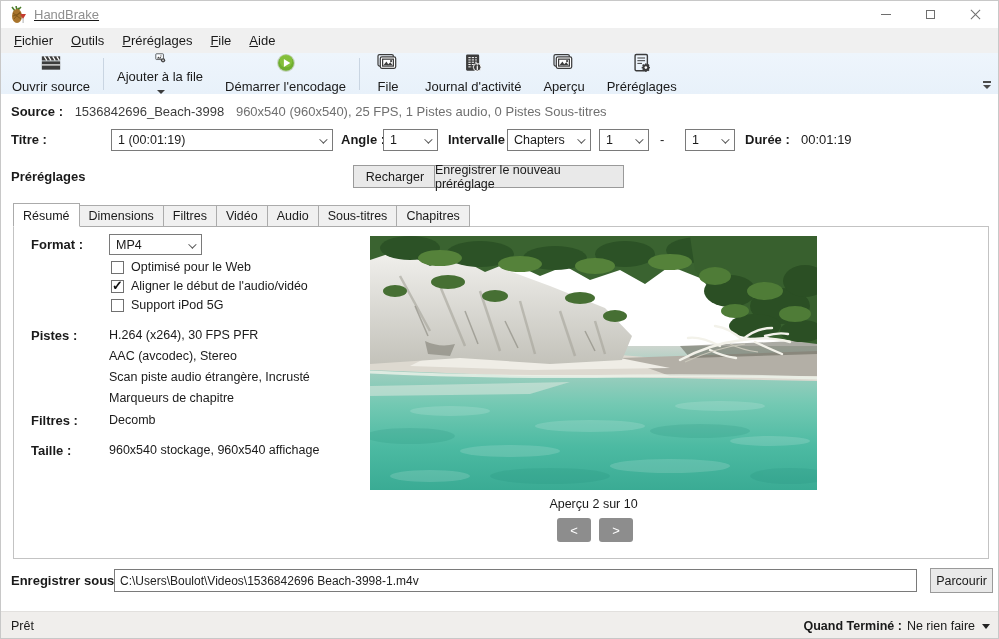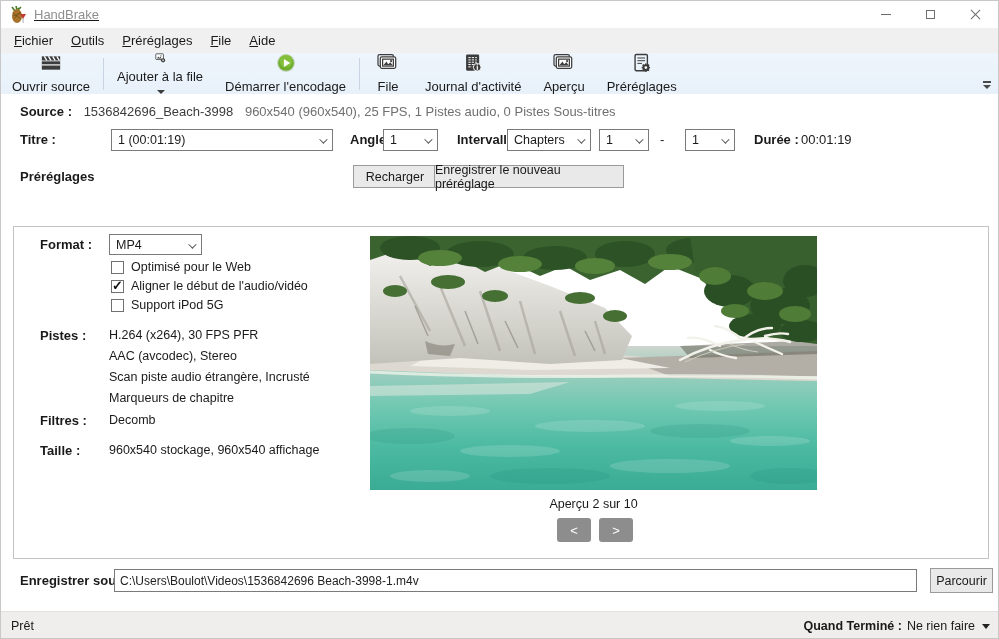--- a/index.html
+++ b/index.html
@@ -27,21 +27,21 @@
   
   .toolbar { position:absolute; top:52px; left:0; right:0; height:41px; background:linear-gradient(#eef5fc,#e8f1fa); display:flex; align-items:center; }
   .tb-btn { height:41px; display:flex; align-items:center; gap:6px; padding:0 11px;flex-direction:column; }
   .tb-sep { width:1px; height:32px; background:#c9d5e2; margin:0 2px; }
   .tb-caret { width:0; height:0; border-left:4px solid transparent; border-right:4px solid transparent; border-top:4px solid #3c3c3c; margin-left:2px; }
   .tb-overflow { position:absolute; right:5px; bottom:3px; width:12px; height:10px; }
   .tb-overflow .bar { width:8px; height:1.5px; background:#4a4a4a; margin:0 auto; }
   .tb-overflow .tri { width:0; height:0; margin:2px auto 0; border-left:4px solid transparent; border-right:4px solid transparent; border-top:4px solid #4a4a4a; }
 
   
-  .lbl { font-weight:bold;margin-left:9px; }
+  .lbl { font-weight:bold; }
   .abs { position:absolute; }
 
   .sel { position:absolute; height:22px; background:#fff; border:1px solid #7a7a7a; display:flex; align-items:center; padding-left:6px; font-size:12.5px; }
   .sel .arrow { position:absolute; right:7px; top:8px; width:6px; height:6px; border-right:1.5px solid #555; border-bottom:1.5px solid #555; transform:rotate(45deg) translateY(-2px); }
 
   .preset-drop { position:absolute; left:108px; top:164px; width:230px; height:23px; background:#f2f2f2; border:1px solid #8a8a8a; display:flex; align-items:center; padding-left:7px; font-size:12.5px; }
   .preset-drop .rarrow { position:absolute; right:8px; top:6px; width:0; height:0; border-top:5px solid transparent; border-bottom:5px solid transparent; border-left:6px solid #222; }
 
   .btn { position:absolute; background:#e9e9e9; border:1px solid #9a9a9a; font-size:12.5px; display:flex; align-items:center; justify-content:center; font-family:"Liberation Sans",sans-serif; }
 
@@ -229,20 +229,29 @@
       <span class="arrow"></span>
   </div>
   <span class="abs lbl" style="left:744px; top:131px;">Durée :</span>
   <span class="abs" style="left:800px; top:131px;">00:01:19</span>
 
   <span class="abs lbl" style="left:10px; top:168px;">Préréglages</span>
   <div class="btn" style="left:352px; top:164px; width:84px; height:23px;">Recharger</div>
   <div class="btn" style="left:433px; top:164px; width:190px; height:23px;">Enregistrer le nouveau préréglage</div>
 
   <div class="tab-panel"></div>
+  <div class="tabs">
+    <div class="tab active">Résumé</div>
+    <div class="tab">Dimensions</div>
+    <div class="tab">Filtres</div>
+    <div class="tab">Vidéo</div>
+    <div class="tab">Audio</div>
+    <div class="tab">Sous-titres</div>
+    <div class="tab">Chapitres</div>
+  </div>
 
   <span class="abs lbl" style="left:30px; top:236px;">Format :</span>
   <div class="sel" style="left:108px; top:233px; width:93px; height:21px;">
     <span>MP4</span>
       <span class="arrow"></span>
   </div>
 
   <div class="cb-row" style="left:110px; top:259px;">
     <span class="cb"></span>
     <span>Optimisé pour le Web</span>

